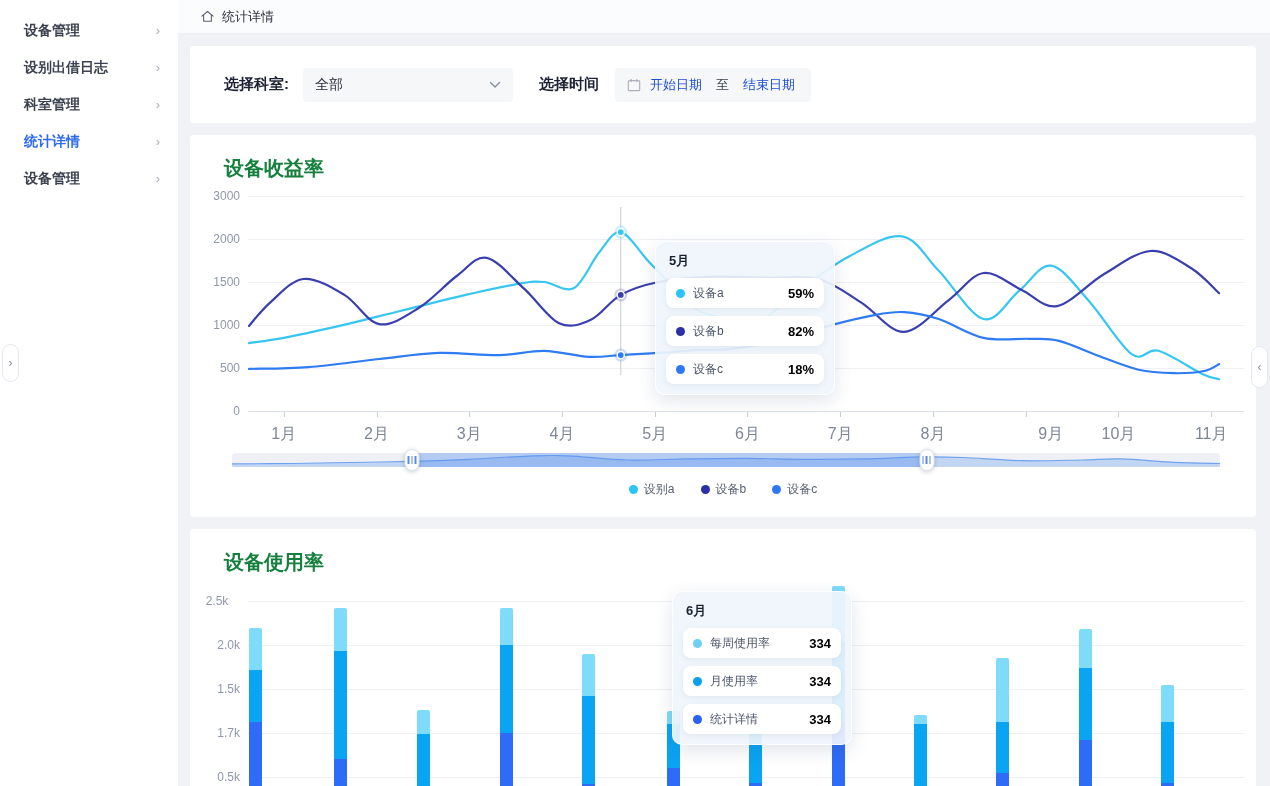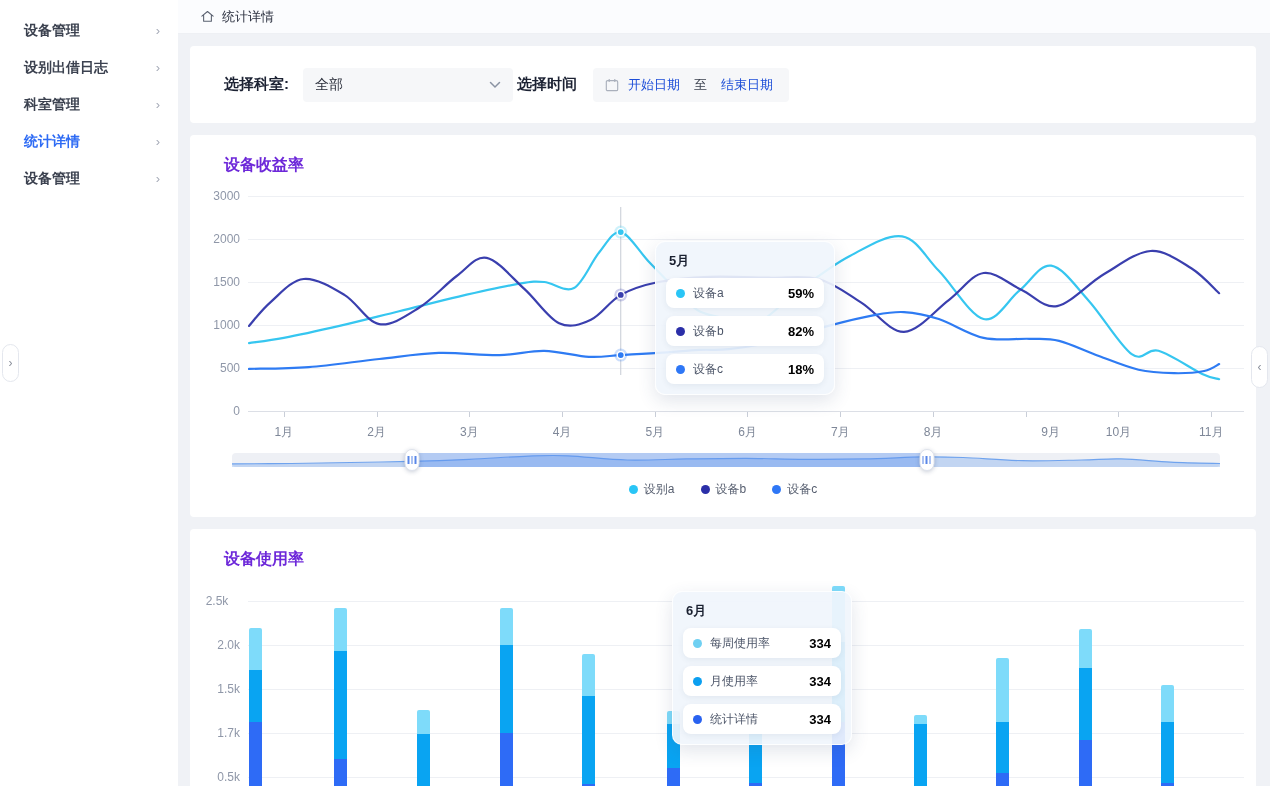--- a/index.html
+++ b/index.html
@@ -17,34 +17,34 @@
   #edge-right{left:1251px;top:346px;height:40px;}
 
   
   .main{position:absolute;left:178px;top:0;width:1092px;height:786px;}
   .breadcrumb{height:33px;background:#fbfcfe;border-bottom:1px solid #eef0f4;display:flex;align-items:center;padding-left:22px;gap:7px;font-size:13px;color:#2c3140;}
   .card{background:#fff;border-radius:4px;margin:12px 14px 0 12px;position:relative;}
 
   #filter-card{height:77px;display:flex;align-items:center;padding-left:34px;box-sizing:border-box;}
   .f-label{font-size:15px;font-weight:700;color:#1c2233;white-space:nowrap;}
   .select-box{width:210px;height:34px;background:#f6f7f9;border-radius:4px;display:flex;align-items:center;justify-content:space-between;padding:0 12px;box-sizing:border-box;margin-left:14px;font-size:14px;color:#2a2e3a;cursor:pointer;}
-  #time-label{margin-left:4px;}
+  #time-label{margin-left:26px;}
   .date-box{width:196px;height:34px;background:#f6f7f9;border-radius:4px;display:flex;align-items:center;padding:0 12px;box-sizing:border-box;margin-left:16px;font-size:13px;cursor:pointer;}
   .ph{color:#1d4ed8;}
   .zhi{color:#3c4250;margin:0 14px;}
   .ph.start{margin-left:9px;}
 
   #chart1{height:382px;}
   #chart2{height:320px;}
-  .chart-title{position:absolute;left:34px;top:20px;font-size:16px;font-weight:700;color:#6d28d9;}
+  .chart-title{position:absolute;left:34px;top:20px;font-size:20px;font-weight:700;color:#15803d;}
 
   .gridline{position:absolute;left:0;width:996px;height:1px;background:#eef0f4;}
   .gridline.axis{background:#dcdfe6;}
   .ylab{position:absolute;left:4px;width:46px;text-align:right;font-size:12px;color:#8f97a8;transform:translateY(-7px);}
-  .xlab{position:absolute;transform:translateX(-50%);font-size:12px;color:#7e8798;top:0;white-space:nowrap;}
+  .xlab{position:absolute;transform:translateX(-50%);font-size:16px;color:#7e8798;top:0;white-space:nowrap;}
   .tick{position:absolute;width:1px;height:5px;background:#c9ced8;top:216px;}
 
   #line-svg{position:absolute;left:58px;top:56px;}
   #grid1{position:absolute;left:58px;top:61px;width:996px;height:216px;}
   #xlabs1{position:absolute;left:58px;top:289px;width:996px;height:16px;}
 
   
   .dz-track{position:absolute;left:42px;top:318px;width:988px;height:14px;background:#eef0f5;border-radius:4px;cursor:pointer;}
   .dz-wave{position:absolute;left:0;top:0;}
   .dz-sel{position:absolute;top:0;height:14px;background:rgba(88,142,238,0.38);}

